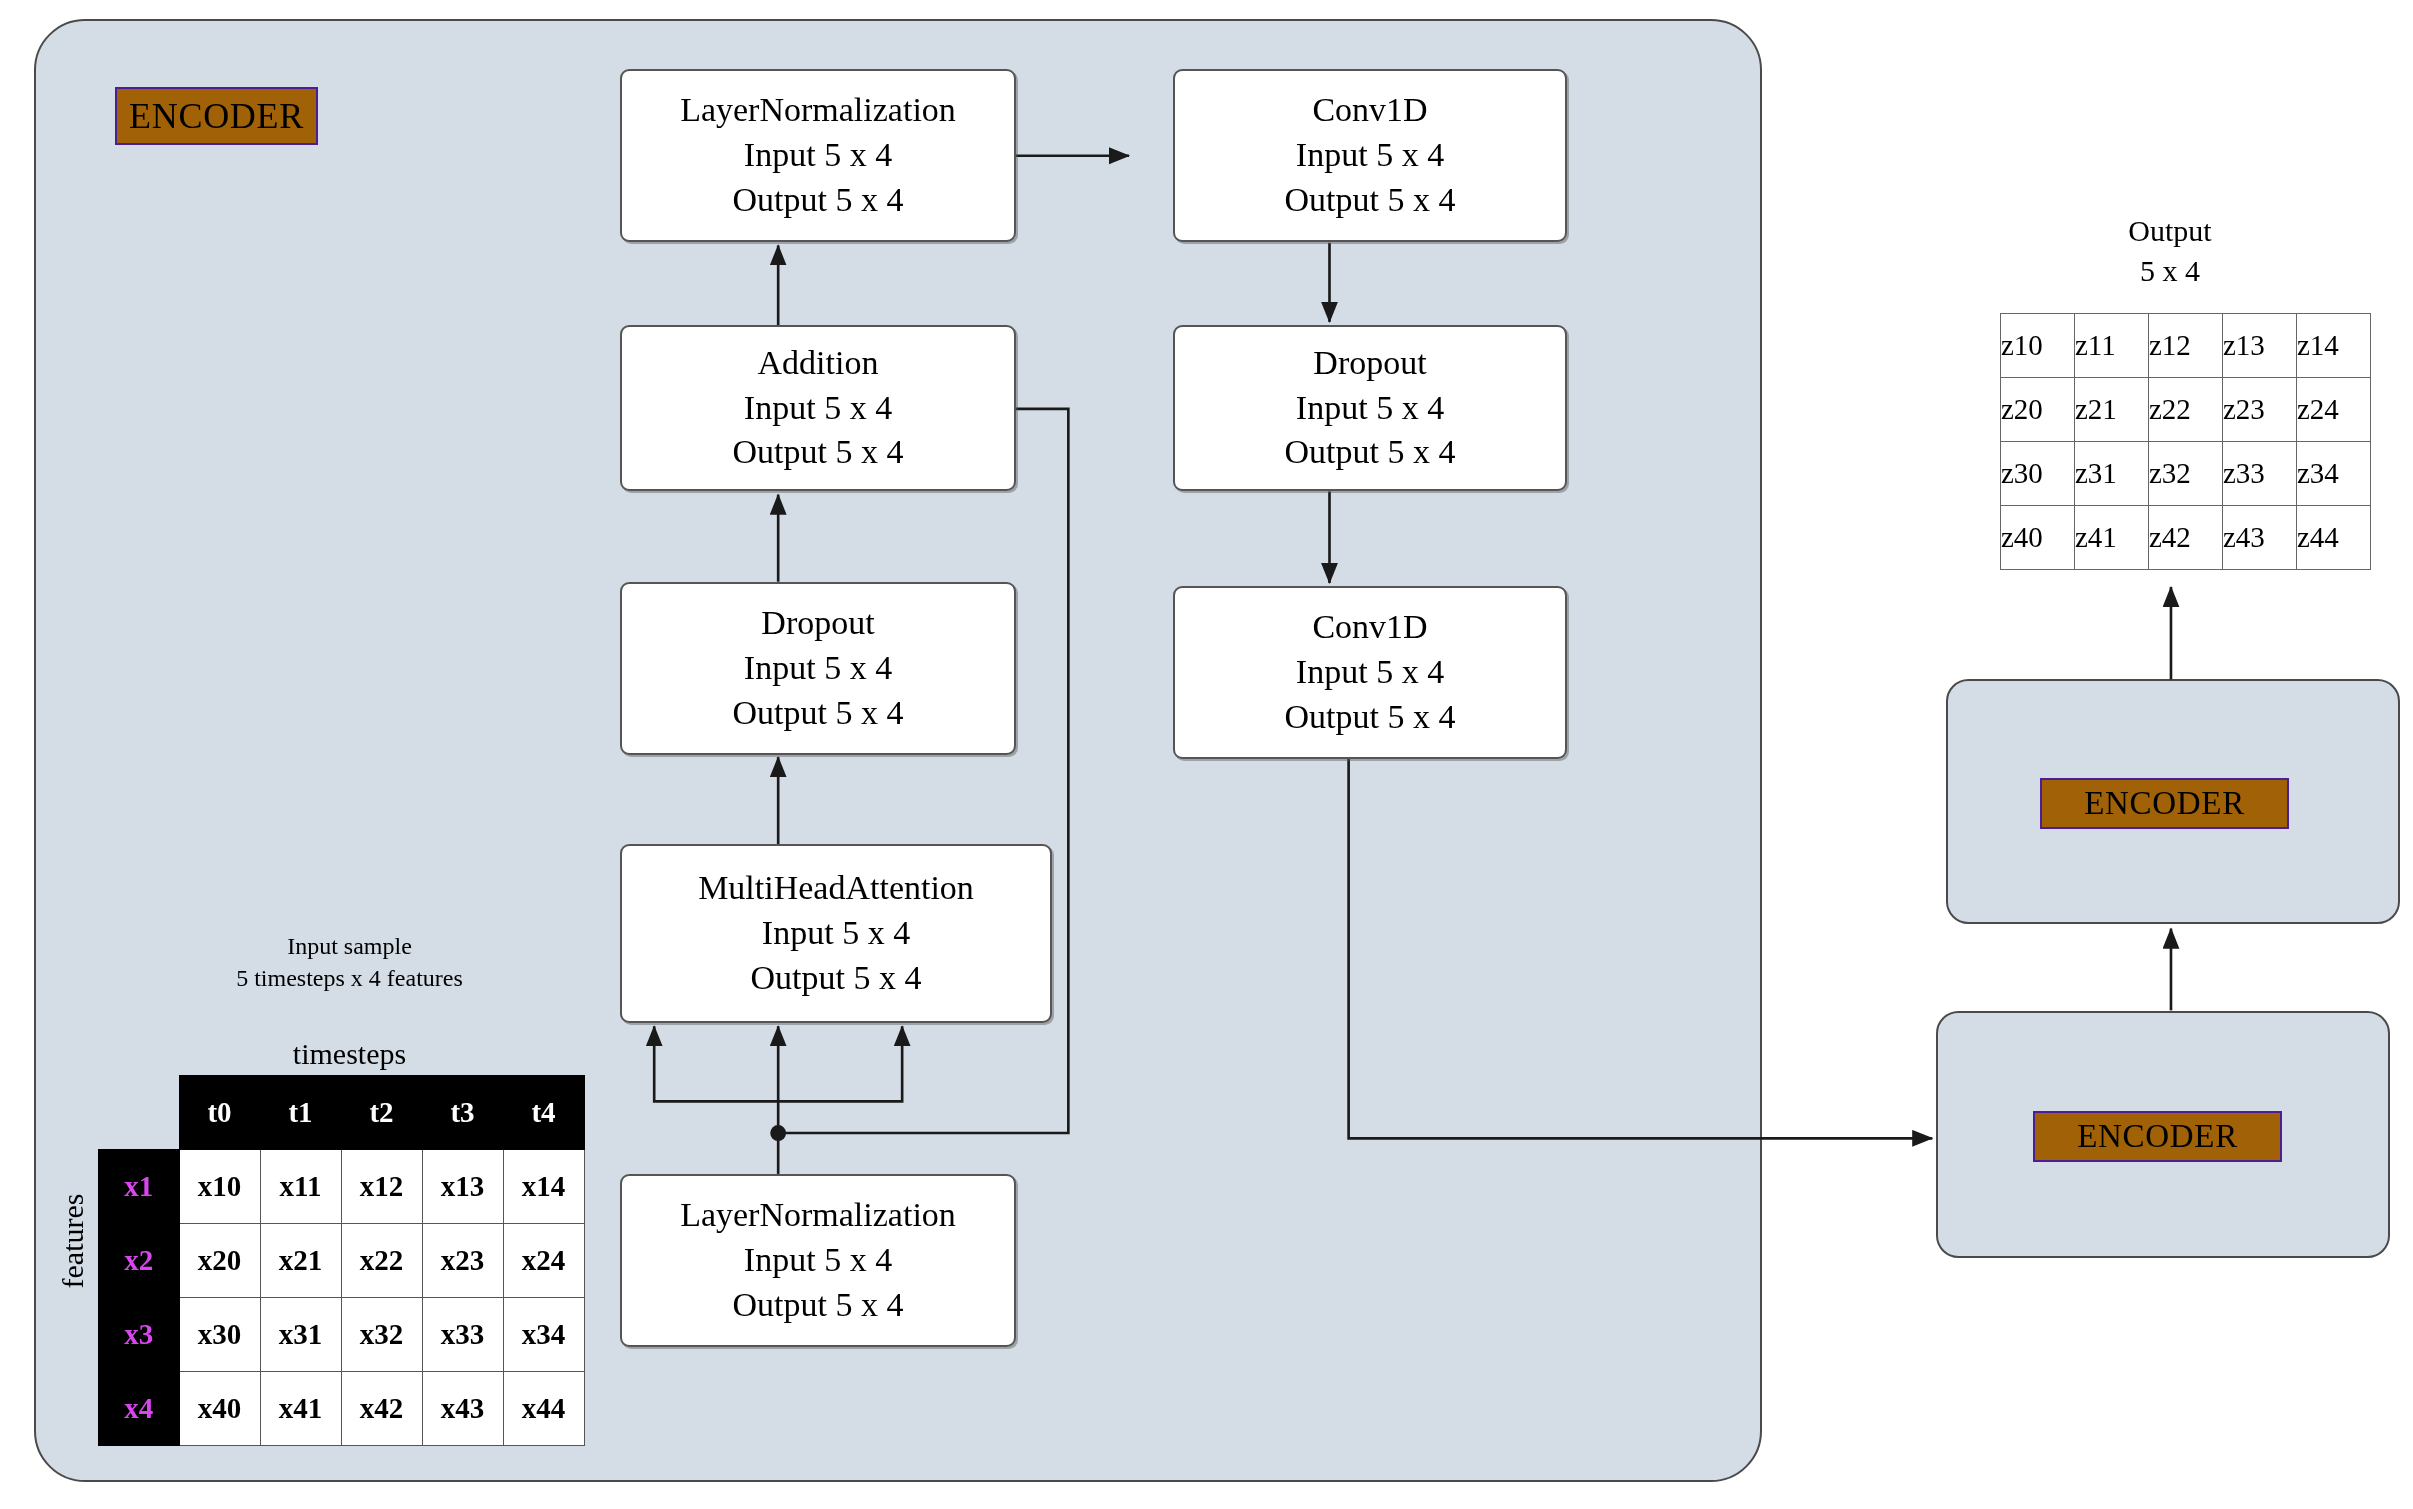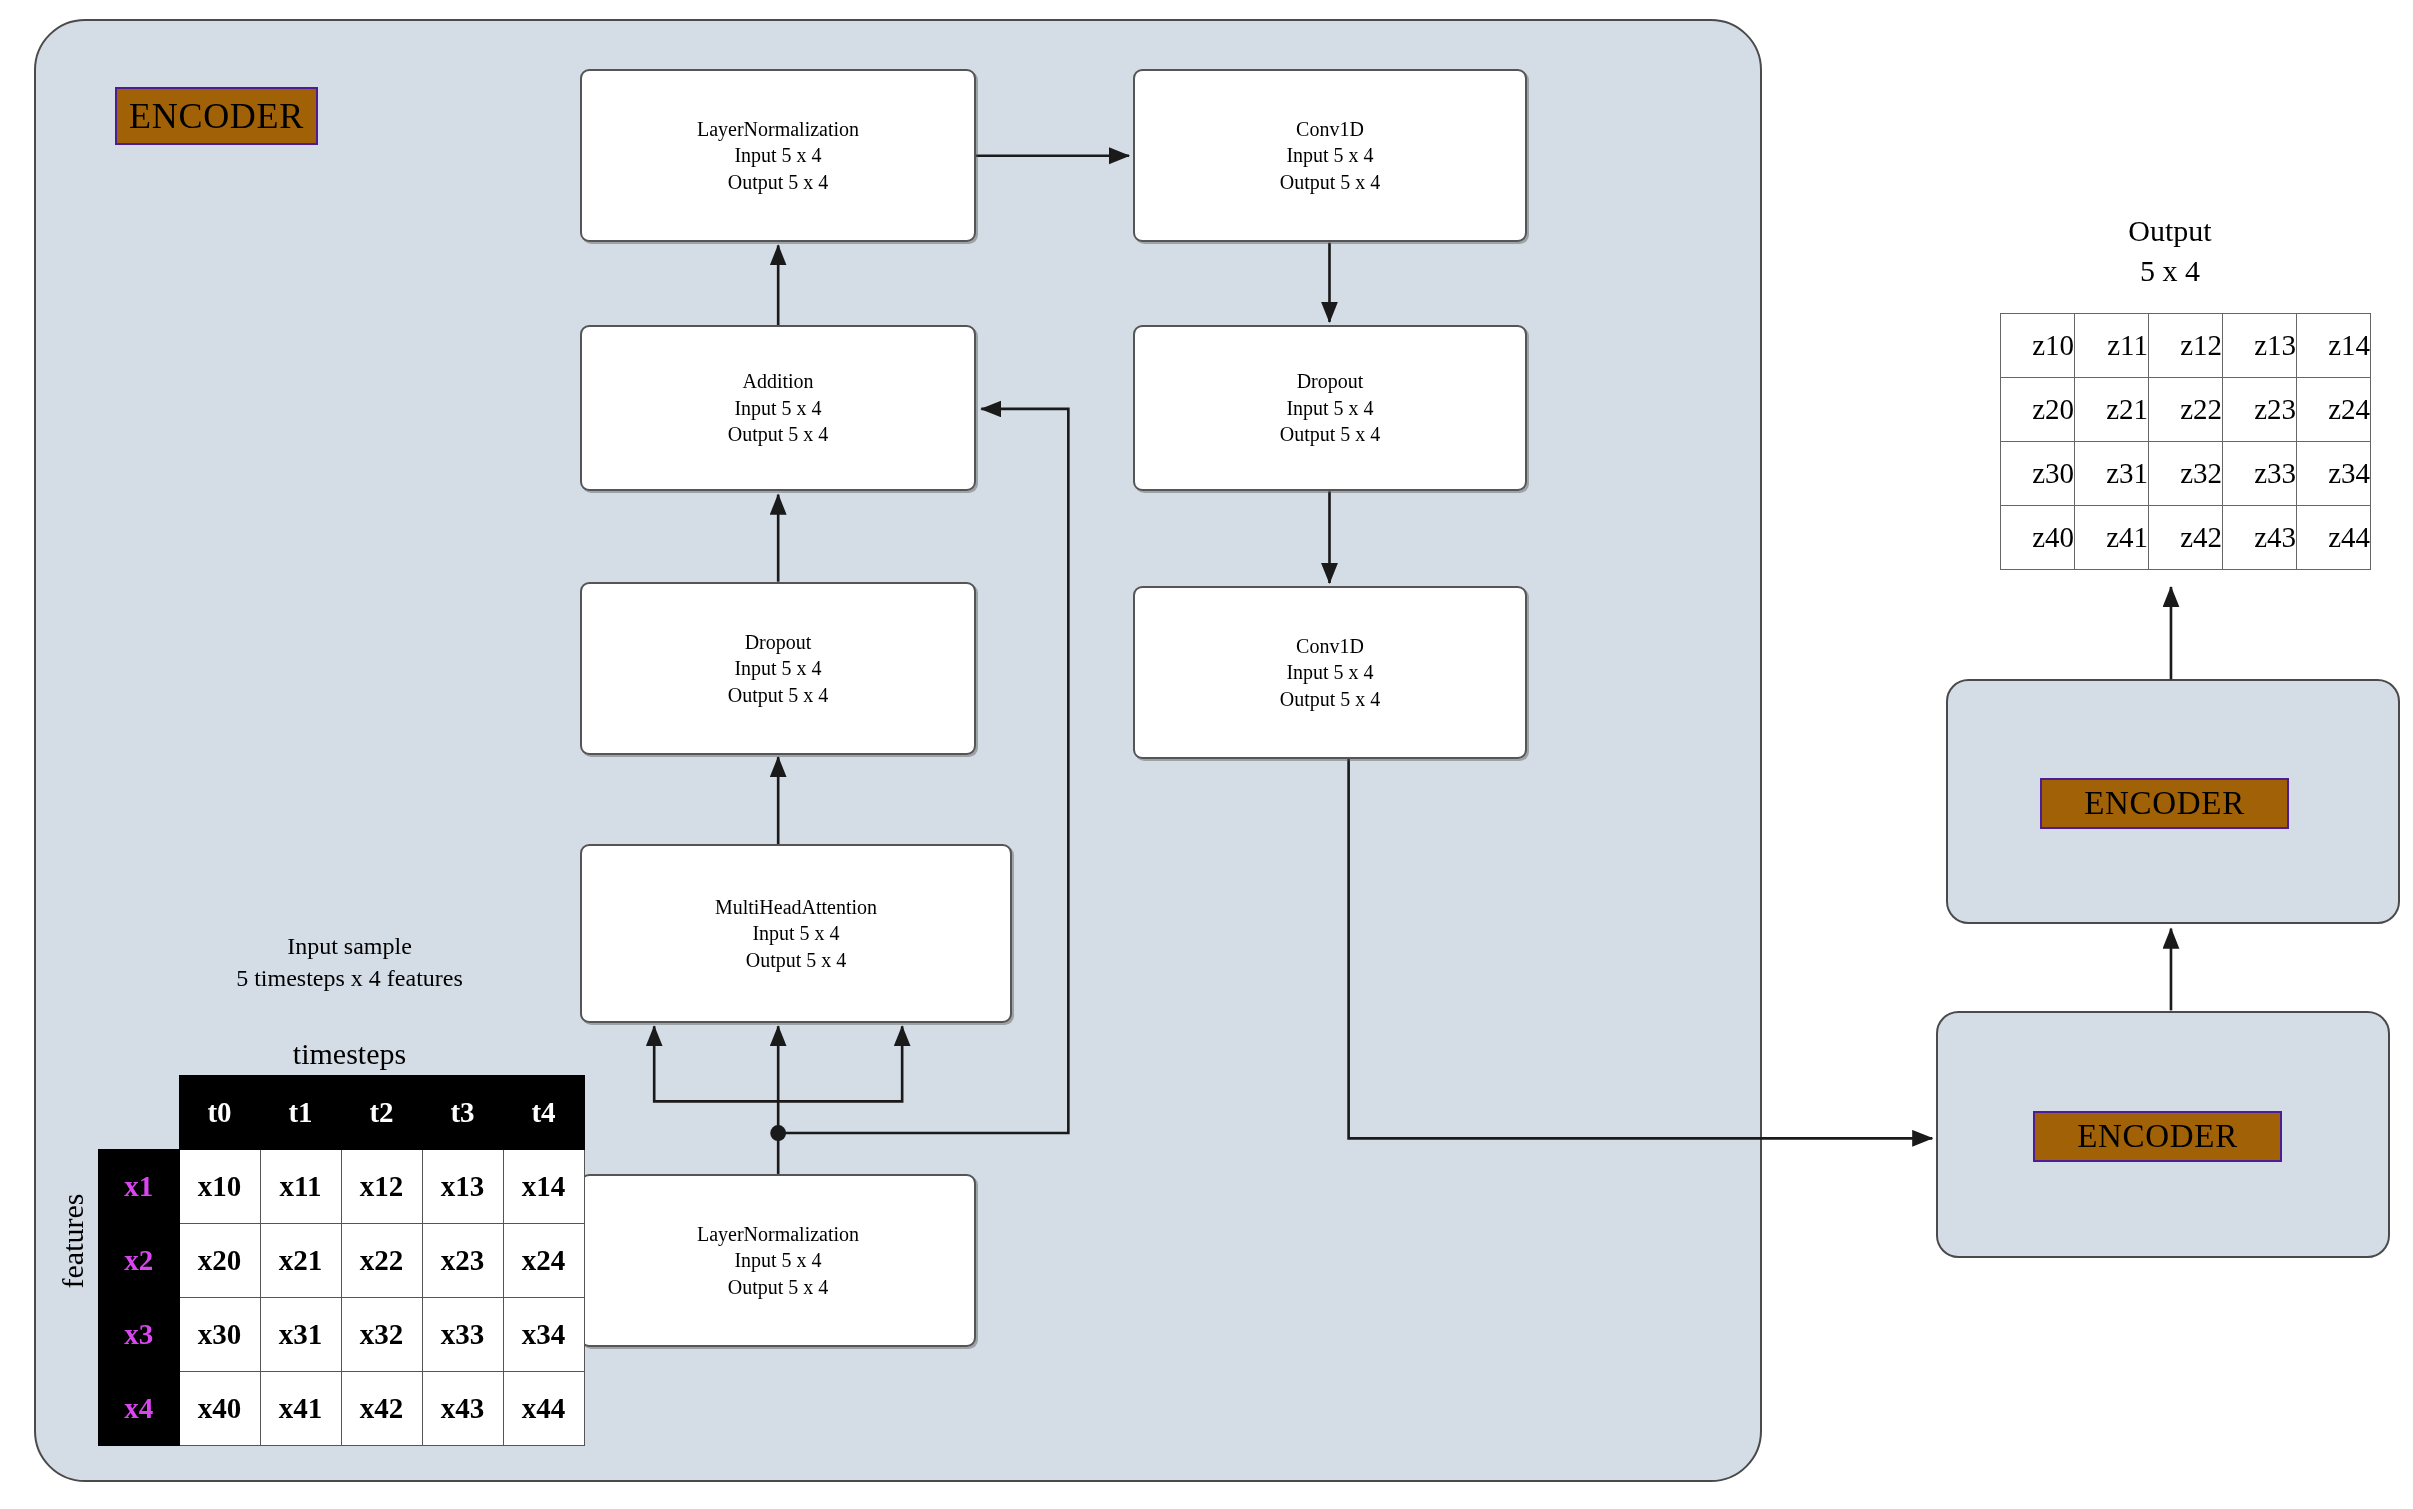--- a/index.html
+++ b/index.html
@@ -79,23 +79,24 @@
     position: absolute;
     background: #ffffff;
     border: 2px solid #555555;
     border-radius: 9.2px;
     box-sizing: border-box;
     display: flex;
     flex-direction: column;
     align-items: center;
     justify-content: center;
     text-align: center;
-    font-size: 20px;
+    font-size: 34px;
     line-height: 1.32;
     box-shadow: 2px 2px 0 rgba(90,90,90,0.45);
+    margin-left: 40px;
   }
   .layer-box .ln-title { white-space: nowrap; }
   .layer-box .ln-in, .layer-box .ln-out { white-space: nowrap; }
 
   #box-layernorm-top   { left: 580px;  top: 69px;  width: 396px; height: 173px; }
   #box-conv1d-top      { left: 1133px; top: 69px;  width: 394px; height: 173px; }
   #box-addition        { left: 580px;  top: 325px;  width: 396px; height: 166px; }
   #box-dropout-right   { left: 1133px; top: 325px;  width: 394px; height: 166px; }
   #box-dropout-left    { left: 580px;  top: 582px;  width: 396px; height: 173px; }
   #box-conv1d-bottom   { left: 1133px; top: 586px;  width: 394px; height: 173px; }
@@ -177,21 +178,21 @@
     position: absolute;
     left: 2000px; top: 313px;
     border-collapse: collapse;
     font-size: 29px;
     table-layout: fixed;
   }
   #output-table td {
     border: 1.3px solid #666666;
     width: 73px;
     height: 63px;
-    text-align: right;
+    text-align: left;
     vertical-align: middle;
     padding: 0;
     background: #ffffff;
   }
 
   
   #wires {
     position: absolute;
     left: 0; top: 0;
     width: 2413px;

